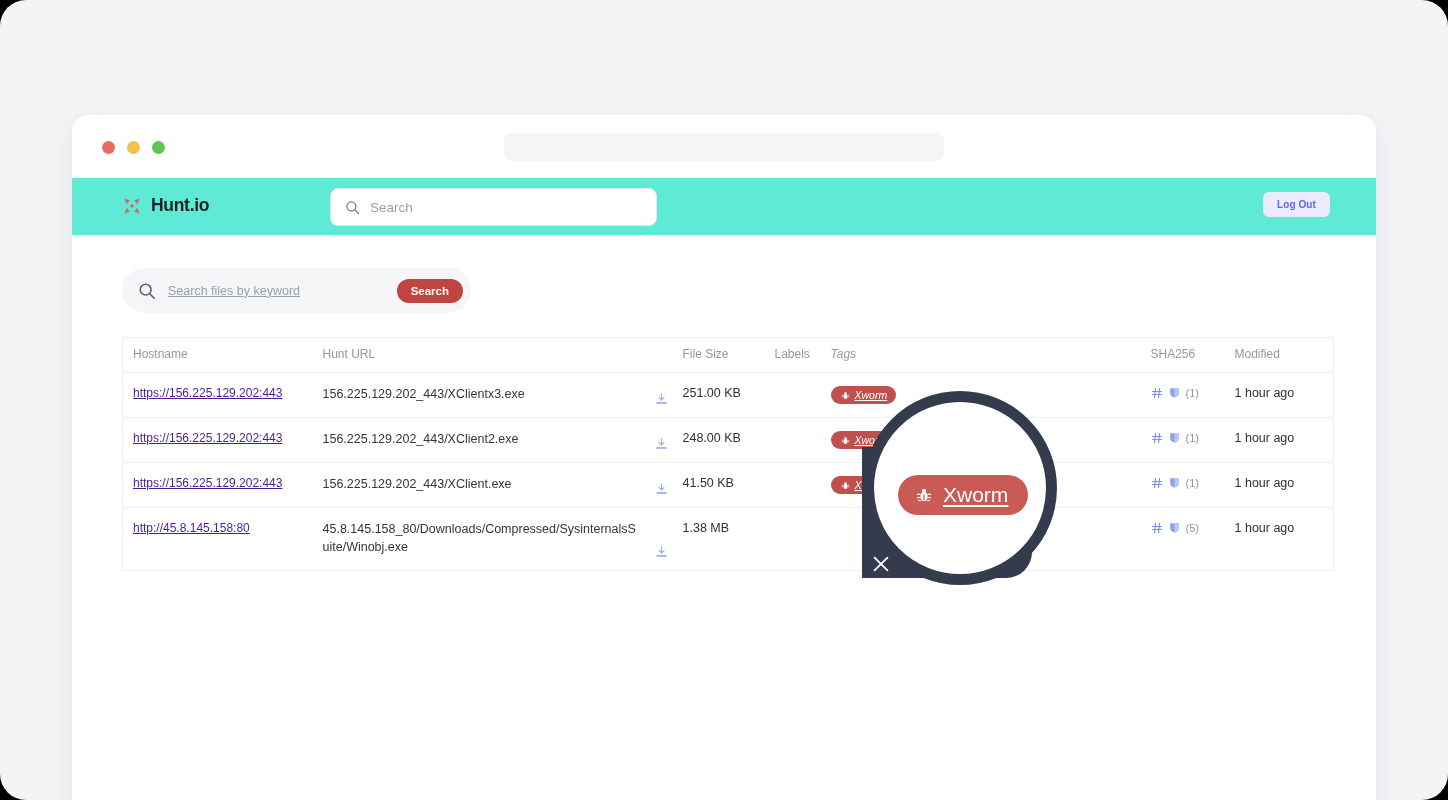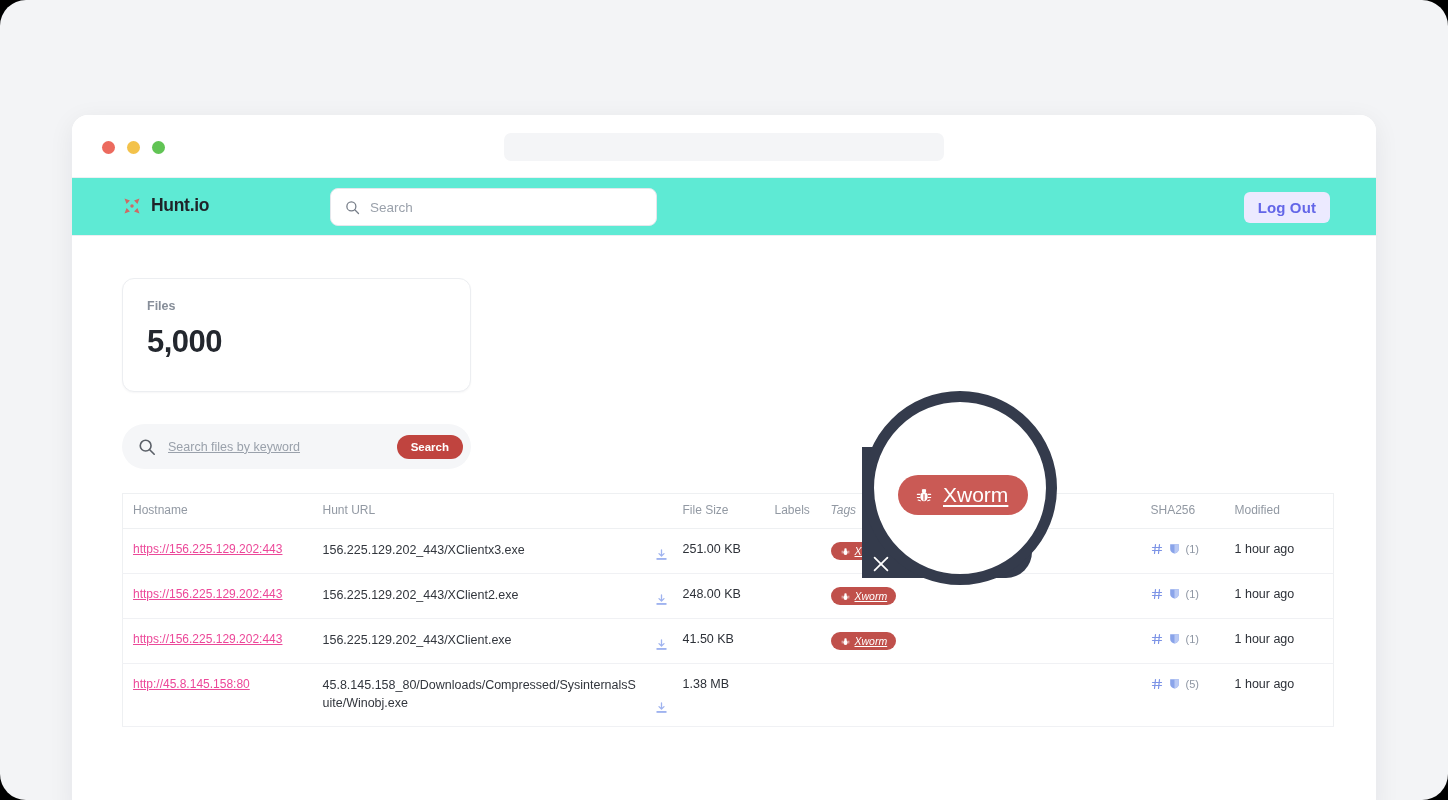--- a/index.html
+++ b/index.html
@@ -68,21 +68,21 @@
     width: 327px; height: 38px;
     border: 1px solid #e4e7ec; border-radius: 8px;
     background: #fff;
     display: flex; align-items: center; gap: 10px;
     padding: 0 14px;
   }
   #top-search .ph { font-size: 13.5px; color: #9aa1ab; }
   #logout {
     position: absolute; right: 46px; top: 14px;
     background: #eceaff; color: #6366e8;
-    font-size: 15px; font-weight: 700;
+    font-size: 10px; font-weight: 700;
     padding: 7px 14px; border-radius: 6px;
     border: none; cursor: pointer;
     letter-spacing: .1px;
   }
 
   
   #page {
     position: relative;
     padding: 0 50px;
     background: #fff;
@@ -146,21 +146,21 @@
   tbody td:last-child  { border-right: 1px solid #eef0f2; }
   .c-host { width: 190px; }
   .c-url  { width: 360px; }
   .c-size { width: 92px; }
   .c-lab  { width: 56px; }
   .c-tags { width: 320px; font-style: italic; }
   .c-sha  { width: 84px; }
   .c-mod  { width: 109px; }
 
   .host-link {
-    color: #ec4899; font-size: 12px;
+    color: #4c1d95; font-size: 12px;
     text-decoration: underline; cursor: pointer;
   }
   .url-cell { position: relative; padding-right: 30px !important; }
   .url-text { line-height: 1.42; color: #32363d; font-size: 12.5px; word-break: break-all; }
   .dl-icon {
     position: absolute; right: 4px; bottom: 10px;
     width: 15px; height: 15px; display: block;
   }
   .tag-pill {
     display: inline-flex; align-items: center; gap: 4px;
@@ -243,24 +243,20 @@
         </svg>
         <span class="ph">Search</span>
       </div>
 
       <button id="logout">Log Out</button>
     </div>
 
     <div id="page">
 
 
-      <div id="stat-card">
-        <div id="stat-label">Files</div>
-        <div id="stat-value">5,000</div>
-      </div>
 
       <div id="file-search">
         <svg width="18" height="18" viewBox="0 0 20 20">
           <circle cx="8.5" cy="8.5" r="6" fill="none" stroke="#5b6068" stroke-width="1.8"></circle>
           <line x1="13" y1="13" x2="18" y2="18" stroke="#5b6068" stroke-width="1.8" stroke-linecap="round"></line>
         </svg>
         <span class="ph">Search files by keyword</span>
         <button id="file-search-btn">Search</button>
       </div>
 

